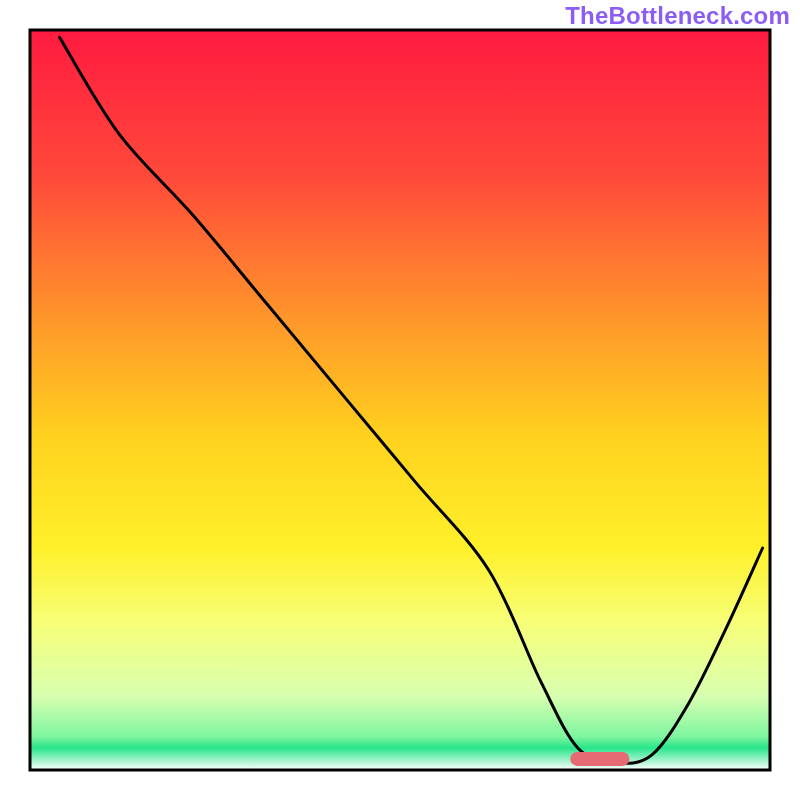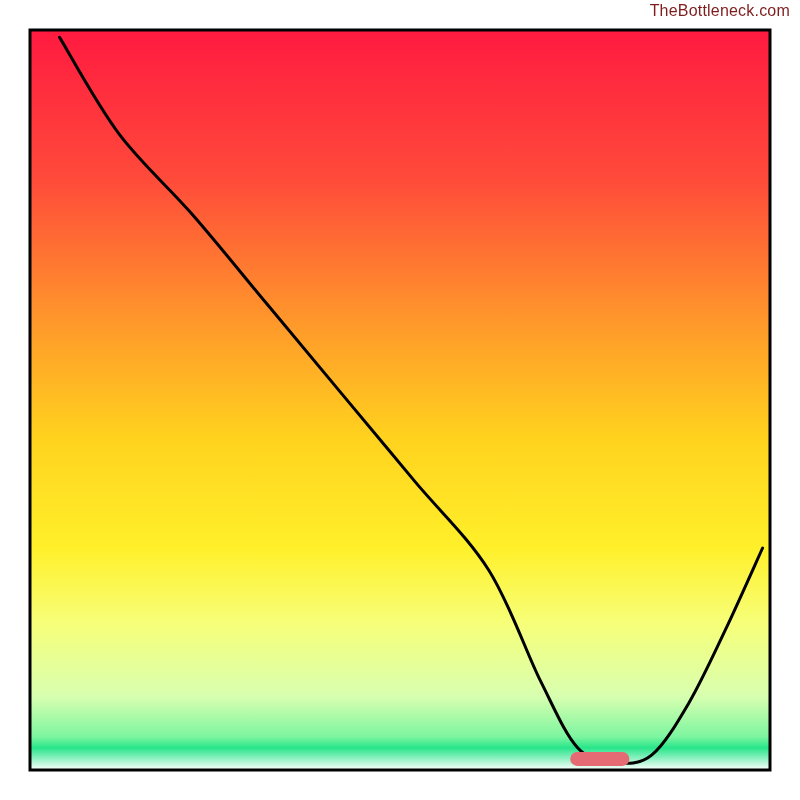--- a/index.html
+++ b/index.html
@@ -12,23 +12,23 @@
   }
   .stage {
     position: relative;
     width: 800px;
     height: 800px;
   }
   .watermark {
     position: absolute;
     top: 2px;
     right: 10px;
-    color: #7f1d1d;
-    font-size: 16px;
-    font-weight: 400;
+    color: #8b5cf6;
+    font-size: 24px;
+    font-weight: 700;
     letter-spacing: 0.2px;
     user-select: none;
   }
   svg {
     position: absolute;
     left: 0;
     top: 0;
   }
 </style>
 </head>

